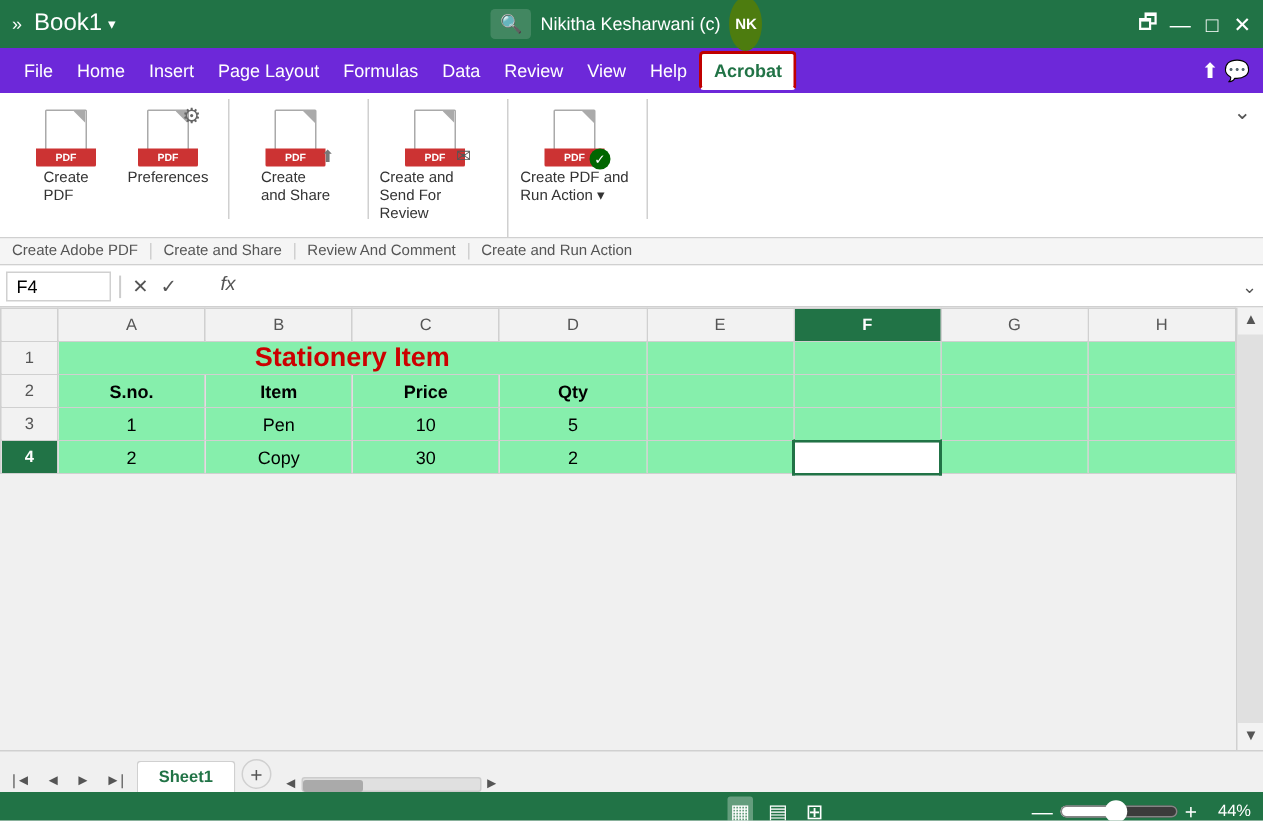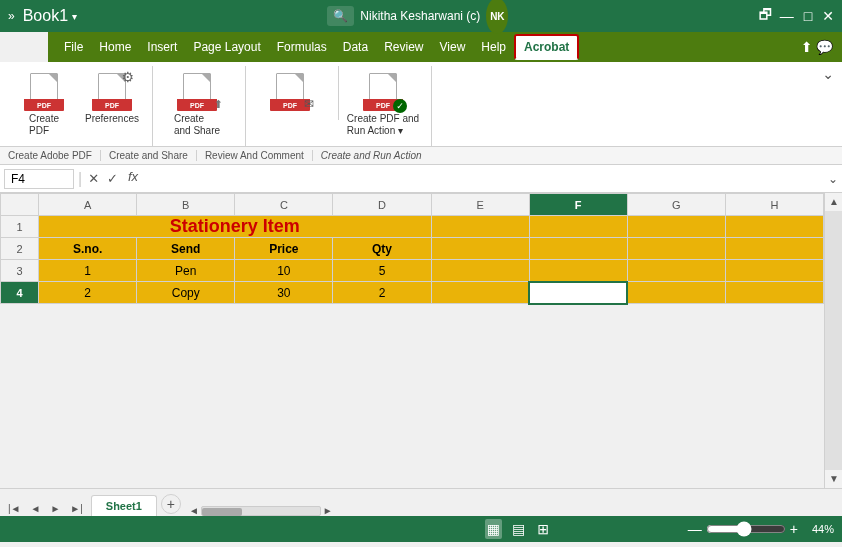--- a/index.html
+++ b/index.html
@@ -15,27 +15,26 @@
       color: white;
     }
     .title-bar-left { display: flex; align-items: center; gap: 4px; font-size: 11px; }
     .title-bar-center { flex: 1; text-align: center; font-size: 12px; display: flex; align-items: center; justify-content: center; gap: 6px; }
     .title-bar-right { display: flex; align-items: center; gap: 8px; }
     .search-icon-box { background: rgba(255,255,255,0.15); border-radius: 3px; padding: 3px 6px; display: flex; align-items: center; }
     .avatar { background: #4d7c0f; border-radius: 50%; width: 22px; height: 36px; display: flex; align-items: center; justify-content: center; font-size: 10px; font-weight: bold; color: white; }
 
     
     .menu-bar {
-      background: #4d7c0f;
+      background: #6d28d9;
       height: 30px;
       display: flex;
       align-items: center;
       padding: 0 8px;
       color: white;
-      margin-left: 48px;
     }
     .menu-item { padding: 4px 8px; font-size: 12px; cursor: pointer; border-radius: 3px; }
     .menu-item.active { background: white; color: #217346; font-weight: bold; border: 2px solid #c00000; border-bottom: 2px solid white; }
     .menu-spacer { flex: 1; }
     .menu-right { display: flex; gap: 4px; align-items: center; }
 
     
     .ribbon {
       background: #fff;
       border-bottom: 1px solid #d0d0d0;
@@ -98,21 +97,21 @@
     .cell-ref-box {
       width: 70px;
       border: 1px solid #d0d0d0;
       padding: 2px 6px;
       font-size: 12px;
       background: white;
     }
     .formula-divider { color: #ccc; font-size: 16px; }
     .formula-icons { display: flex; gap: 4px; color: #555; font-size: 13px; }
     .formula-icon { cursor: pointer; padding: 2px; }
-    .fx-label { font-size: 13px; font-style: italic; color: #555; padding: 0 4px; }
+    .fx-label { font-size: 13px; font-style: italic; color: #555; padding: 0 4px; margin-left: 19px; }
     .formula-input { flex: 1; border: none; outline: none; font-size: 12px; }
     .sheet-container {
       display: flex;
       flex: 1;
       overflow: hidden;
     }
     table.sheet {
       border-collapse: collapse;
       width: 100%;
     }
@@ -123,21 +122,21 @@
       text-align: center;
       font-size: 12px;
       position: relative;
     }
     table.sheet th {
       background: #f2f2f2;
       font-weight: normal;
       color: #555;
       font-size: 11px;
     }
-    table.sheet td { background: #eab308; }
+    table.sheet td { background: #86efac; }
     table.sheet td.row-header {
       background: #f2f2f2;
       color: #555;
       font-size: 11px;
       min-width: 28px;
       width: 28px;
     }
     table.sheet td.row-header.active-row { background: #217346; color: white; font-weight: bold; }
     table.sheet th.active-col { background: #217346; color: white; font-weight: bold; }
     table.sheet td.active-cell {
@@ -308,20 +307,21 @@
     <div class="ribbon-btn ribbon-btn-wide">
       <div class="ribbon-icon">
         <div class="pdf-icon-wrap">
           <div class="pdf-page"></div>
           <div class="pdf-red-bar">
               <span class="pdf-text">PDF</span>
             </div>
           <span class="pdf-envelope">✉</span>
         </div>
       </div>
+      <span class="ribbon-label">Create and<br>Send For Review</span>
     </div>
   </div>
 
   <div class="ribbon-group">
     <div class="ribbon-btn ribbon-btn-wide">
       <div class="ribbon-icon">
         <div class="pdf-icon-wrap">
           <div class="pdf-page"></div>
           <div class="pdf-red-bar">
               <span class="pdf-text">PDF</span>
@@ -340,21 +340,21 @@
 <div class="ribbon-footer">
   <div class="ribbon-footer-group">
     <span class="ribbon-footer-text">Create Adobe PDF</span>
   </div>
   <div class="ribbon-footer-group">
     <span class="ribbon-footer-text">Create and Share</span>
   </div>
   <div class="ribbon-footer-group">
     <span class="ribbon-footer-text">Review And Comment</span>
   </div>
-  <div class="ribbon-footer-group" style="border-right:none;font-style:italic;">
+  <div class="ribbon-footer-group" style="border-right:none;">
     <span class="ribbon-footer-text">Create and Run Action</span>
   </div>
 </div>
 
 <div class="formula-bar">
   <input class="cell-ref-box" type="text" value="F4" style="">
   <span class="formula-divider">|</span>
   <div class="formula-icons">
     <span class="formula-icon">✕</span>
     <span class="formula-icon">✓</span>
@@ -401,21 +401,21 @@
             </td>
             <td></td>
             <td></td>
             <td></td>
             <td></td>
           </tr>
 
           <tr>
             <td class="row-header">2</td>
             <td class="header-cell">S.no.</td>
-            <td class="header-cell">Send</td>
+            <td class="header-cell">Item</td>
             <td class="header-cell">Price</td>
             <td class="header-cell">Qty</td>
             <td></td>
             <td></td>
             <td></td>
             <td></td>
           </tr>
 
           <tr>
             <td class="row-header">3</td>

